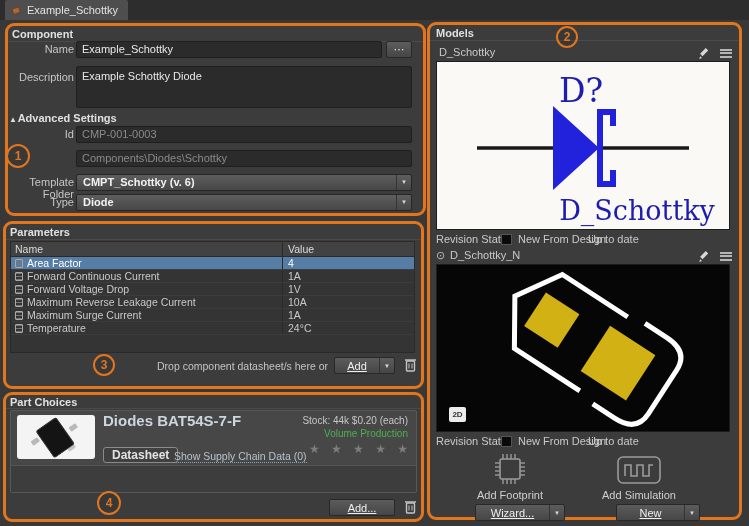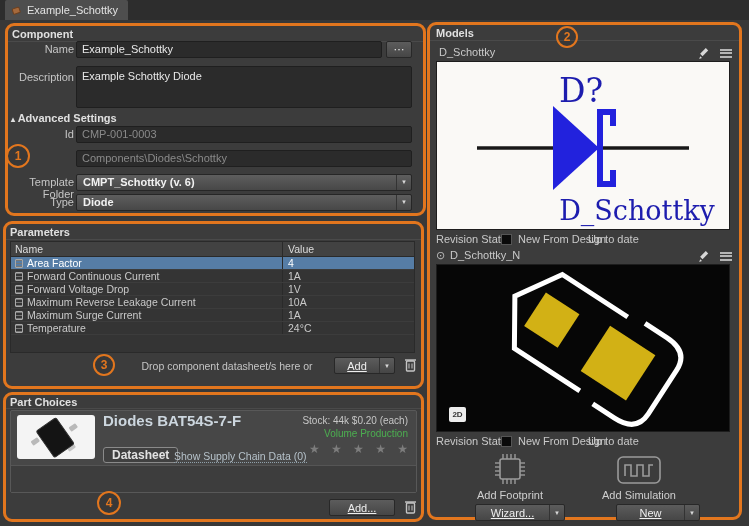--- a/index.html
+++ b/index.html
@@ -30,21 +30,21 @@
   .adv{position:absolute;font-size:11px;font-weight:bold;color:#e0e0e0;}
   .tbl{position:absolute;background:#343434;border:1px solid #2a2a2a;}
   .thead{display:flex;height:15px;background:#424242;border-bottom:1px solid #2a2a2a;
          font-size:10.5px;color:#ddd;align-items:center;}
   .trow{display:flex;height:13px;font-size:10.5px;color:#c9c9c9;border-bottom:1px solid #3c3c3c;align-items:center;}
   .trow.sel{background:#567da6;color:#fff;justify-content:space-between;}
   .cname{flex:1;padding-left:4px;display:flex;align-items:center;gap:4px;overflow:hidden;white-space:nowrap;}
   .cval{width:132px;padding-left:5px;border-left:1px solid #2a2a2a;align-self:stretch;display:flex;align-items:center;}
   .pic{display:inline-block;width:8px;height:9px;border:1px solid #a9a9a9;border-radius:1px;
        background:repeating-linear-gradient(#777 0 1px,transparent 1px 3px);}
-  .hint{position:absolute;font-size:10.5px;color:#c4c4c4;text-align:center;}
+  .hint{position:absolute;font-size:10.5px;color:#c4c4c4;text-align:right;}
   .card{position:absolute;background:#474747;border:1px solid #585858;border-radius:2px;}
   .imgbox{position:absolute;background:#f4f4f4;border-radius:3px;overflow:hidden;}
   .ptitle{position:absolute;font-size:15px;font-weight:bold;color:#ccd6de;white-space:nowrap;}
   .psub{position:absolute;font-size:10px;color:#b3b3b3;white-space:nowrap;}
   .dsbtn{position:absolute;height:16px;padding:0 8px;border:1px solid #8a8a8a;border-radius:3px;
          background:#404040;font-size:12px;font-weight:bold;color:#e2e2e2;display:flex;align-items:center;}
   .link{position:absolute;font-size:10.5px;color:#b6c2ca;border-bottom:1px dotted #8fa0aa;white-space:nowrap;}
   .rtxt{position:absolute;font-size:10px;color:#c6c6c6;text-align:right;white-space:nowrap;}
   .green{color:#4caf50;}
   .stars{position:absolute;font-size:12px;color:#7d7d7d;letter-spacing:4px;text-align:right;}

